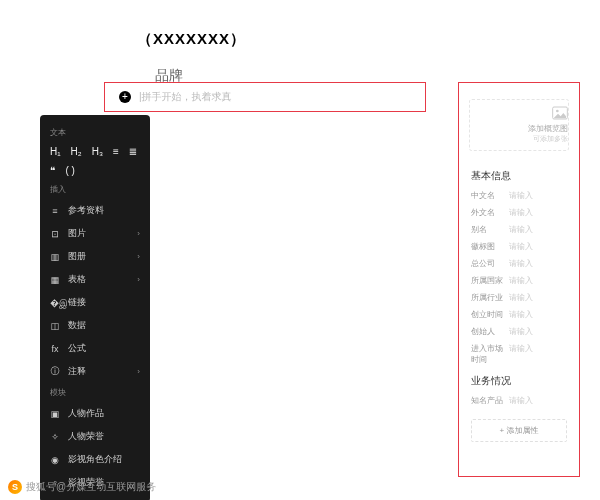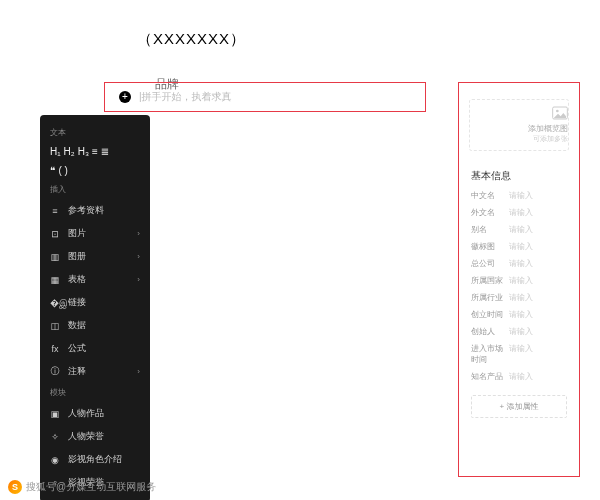--- a/index.html
+++ b/index.html
@@ -1,24 +1,24 @@
 <!DOCTYPE html>
 <html><head>
 <meta charset="utf-8">
 <style>
 *{margin:0;padding:0;box-sizing:border-box;font-family:-apple-system,"PingFang SC","Microsoft YaHei",sans-serif}
 body{width:600px;height:500px;background:#fff;position:relative;overflow:hidden}
-.title{position:absolute;left:137px;top:30px;font-size:15px;font-weight:400;letter-spacing:1px}
-.tab{position:absolute;left:155px;top:76px;font-size:12px;color:#666}
+.title{position:absolute;left:137px;top:30px;font-size:15px;font-weight:700;letter-spacing:1px}
+.tab{position:absolute;left:155px;top:67px;font-size:14px;color:#666}
 .input-box{position:absolute;left:104px;top:82px;width:322px;height:30px;border:1px solid #e63946;padding:8px 14px;display:flex;align-items:center;gap:8px}
 .plus{width:12px;height:12px;border-radius:50%;background:#000;color:#fff;font-size:10px;display:flex;align-items:center;justify-content:center;line-height:1}
 .ph{font-size:10px;color:#bbb}
 .toolbar{position:absolute;left:40px;top:115px;width:110px;background:#1a1a1a;color:#d0d0d0;border-radius:4px;padding:8px 0;font-size:9px}
 .sect{font-size:8px;color:#888;padding:4px 10px}
-.hrow{display:flex;gap:3px;padding:4px 10px}
+.hrow{display:flex;gap:10px;padding:4px 10px}
 .hrow span{font-size:10px;color:#eee}
 .item{display:flex;align-items:center;justify-content:space-between;padding:5px 10px;cursor:pointer}
 .item .l{display:flex;align-items:center;gap:8px}
 .ico{width:10px;font-size:9px;color:#ccc;text-align:center}
 .chev{font-size:8px;color:#888}
 .side{position:absolute;right:20px;top:82px;width:122px;height:395px;border:1px solid #e63946;padding:10px 0;background:#fff;overflow:hidden}
 .pic{margin:6px 10px 12px;height:52px;border:1px dashed #e5e5e5;border-radius:3px;display:flex;flex-direction:column;align-items:flex-end;justify-content:center;color:#ccc}
 .pic svg{width:16px;height:14px}
 .pic .t1{font-size:8px;color:#aaa;margin-top:3px}
 .pic .t2{font-size:7px;color:#ccc}
@@ -186,20 +186,21 @@
       </div>
       <div class="fr">
         <span class="fl">创始人</span>
         <span class="fv">请输入</span>
       </div>
       <div class="fr">
         <span class="fl">进入市场时间</span>
         <span class="fv">请输入</span>
       </div>
     </div>
+  <div class="sh">业务情况</div>
   <div id="f3">
       <div class="fr">
         <span class="fl">知名产品</span>
         <span class="fv">请输入</span>
       </div>
     </div>
   <div class="add">+ 添加属性</div>
 </div>
 
 <div class="wm">

